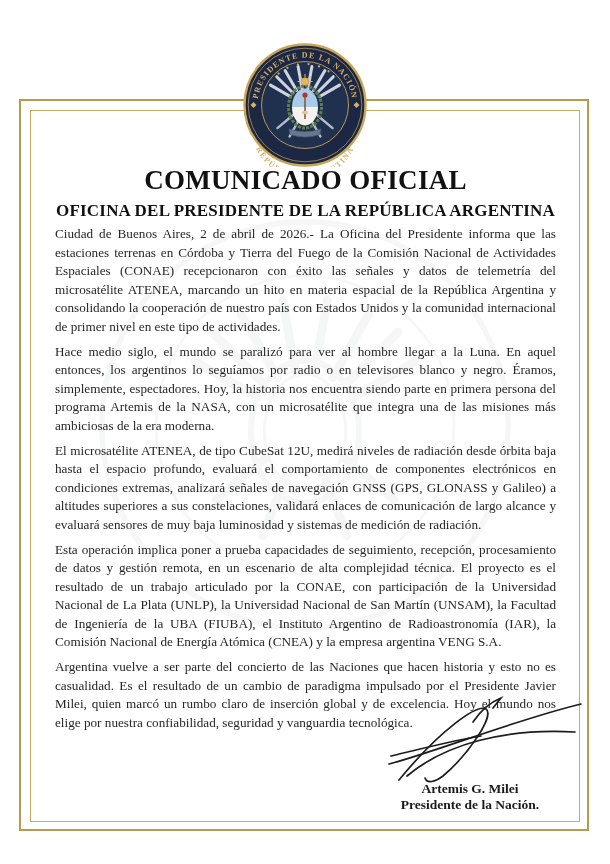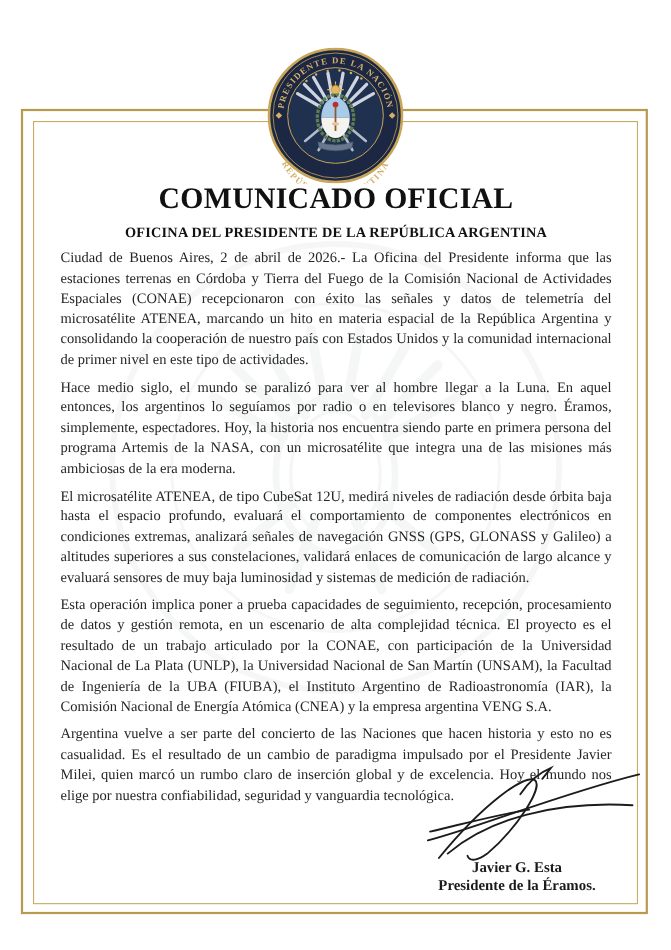--- a/index.html
+++ b/index.html
@@ -17,21 +17,21 @@
     border:1px solid #c8ac62;pointer-events:none;
   }
   .seal{position:absolute;left:243px;top:43px;width:124px;height:124px;z-index:3;}
   .watermark{position:absolute;left:95px;top:215px;width:420px;height:420px;opacity:0.05;z-index:0;}
   .content{position:absolute;left:55px;top:0;width:501px;z-index:1;}
   .title{
     margin:166px 0 0;text-align:center;font-size:27px;line-height:28px;
     font-weight:bold;color:#111;letter-spacing:0.3px;font-family:Liberation Serif, serif;
   }
   .subtitle{
-    margin:10px 0 0;text-align:center;font-size:13px;line-height:13px;
+    margin:10px 0 0;text-align:center;font-size:17px;line-height:13px;
     font-weight:bold;color:#111;letter-spacing:0.2px;
   }
   .body-text p{
     margin:6px 0 0;font-size:13.2px;line-height:18.6px;color:#262626;
     text-align:justify;
   }
   .body-text p:first-child{margin-top:8px;}
   .sig-scribble{position:absolute;left:385px;top:692px;width:200px;height:96px;z-index:2;}
   .sig-text{
     position:absolute;left:370px;top:781px;width:200px;text-align:center;
@@ -142,17 +142,17 @@
   <svg class="sig-scribble" viewBox="0 0 200 96">
     <g fill="none" stroke="#1c1c1c" stroke-width="1.7" stroke-linecap="round">
       <path d="M 4,72 C 50,60 130,28 196,12"></path>
       <path d="M 14,88 C 55,38 92,12 101,17 C 110,23 84,62 58,84 C 50,90 42,92 40,86"></path>
       <path d="M 22,84 C 60,52 120,36 190,40"></path>
       <path d="M 88,30 C 96,18 106,10 116,6 L 108,16"></path>
       <path d="M 6,64 C 40,56 70,48 96,44"></path>
     </g>
   </svg>
   <div class="sig-text">
-    <div>Javier G. Esta</div>
-    <div>Presidente de la Éramos.</div>
+    <div>Artemis G. Milei</div>
+    <div>Presidente de la Nación.</div>
   </div>
 
 </div>
 
 </body></html>

